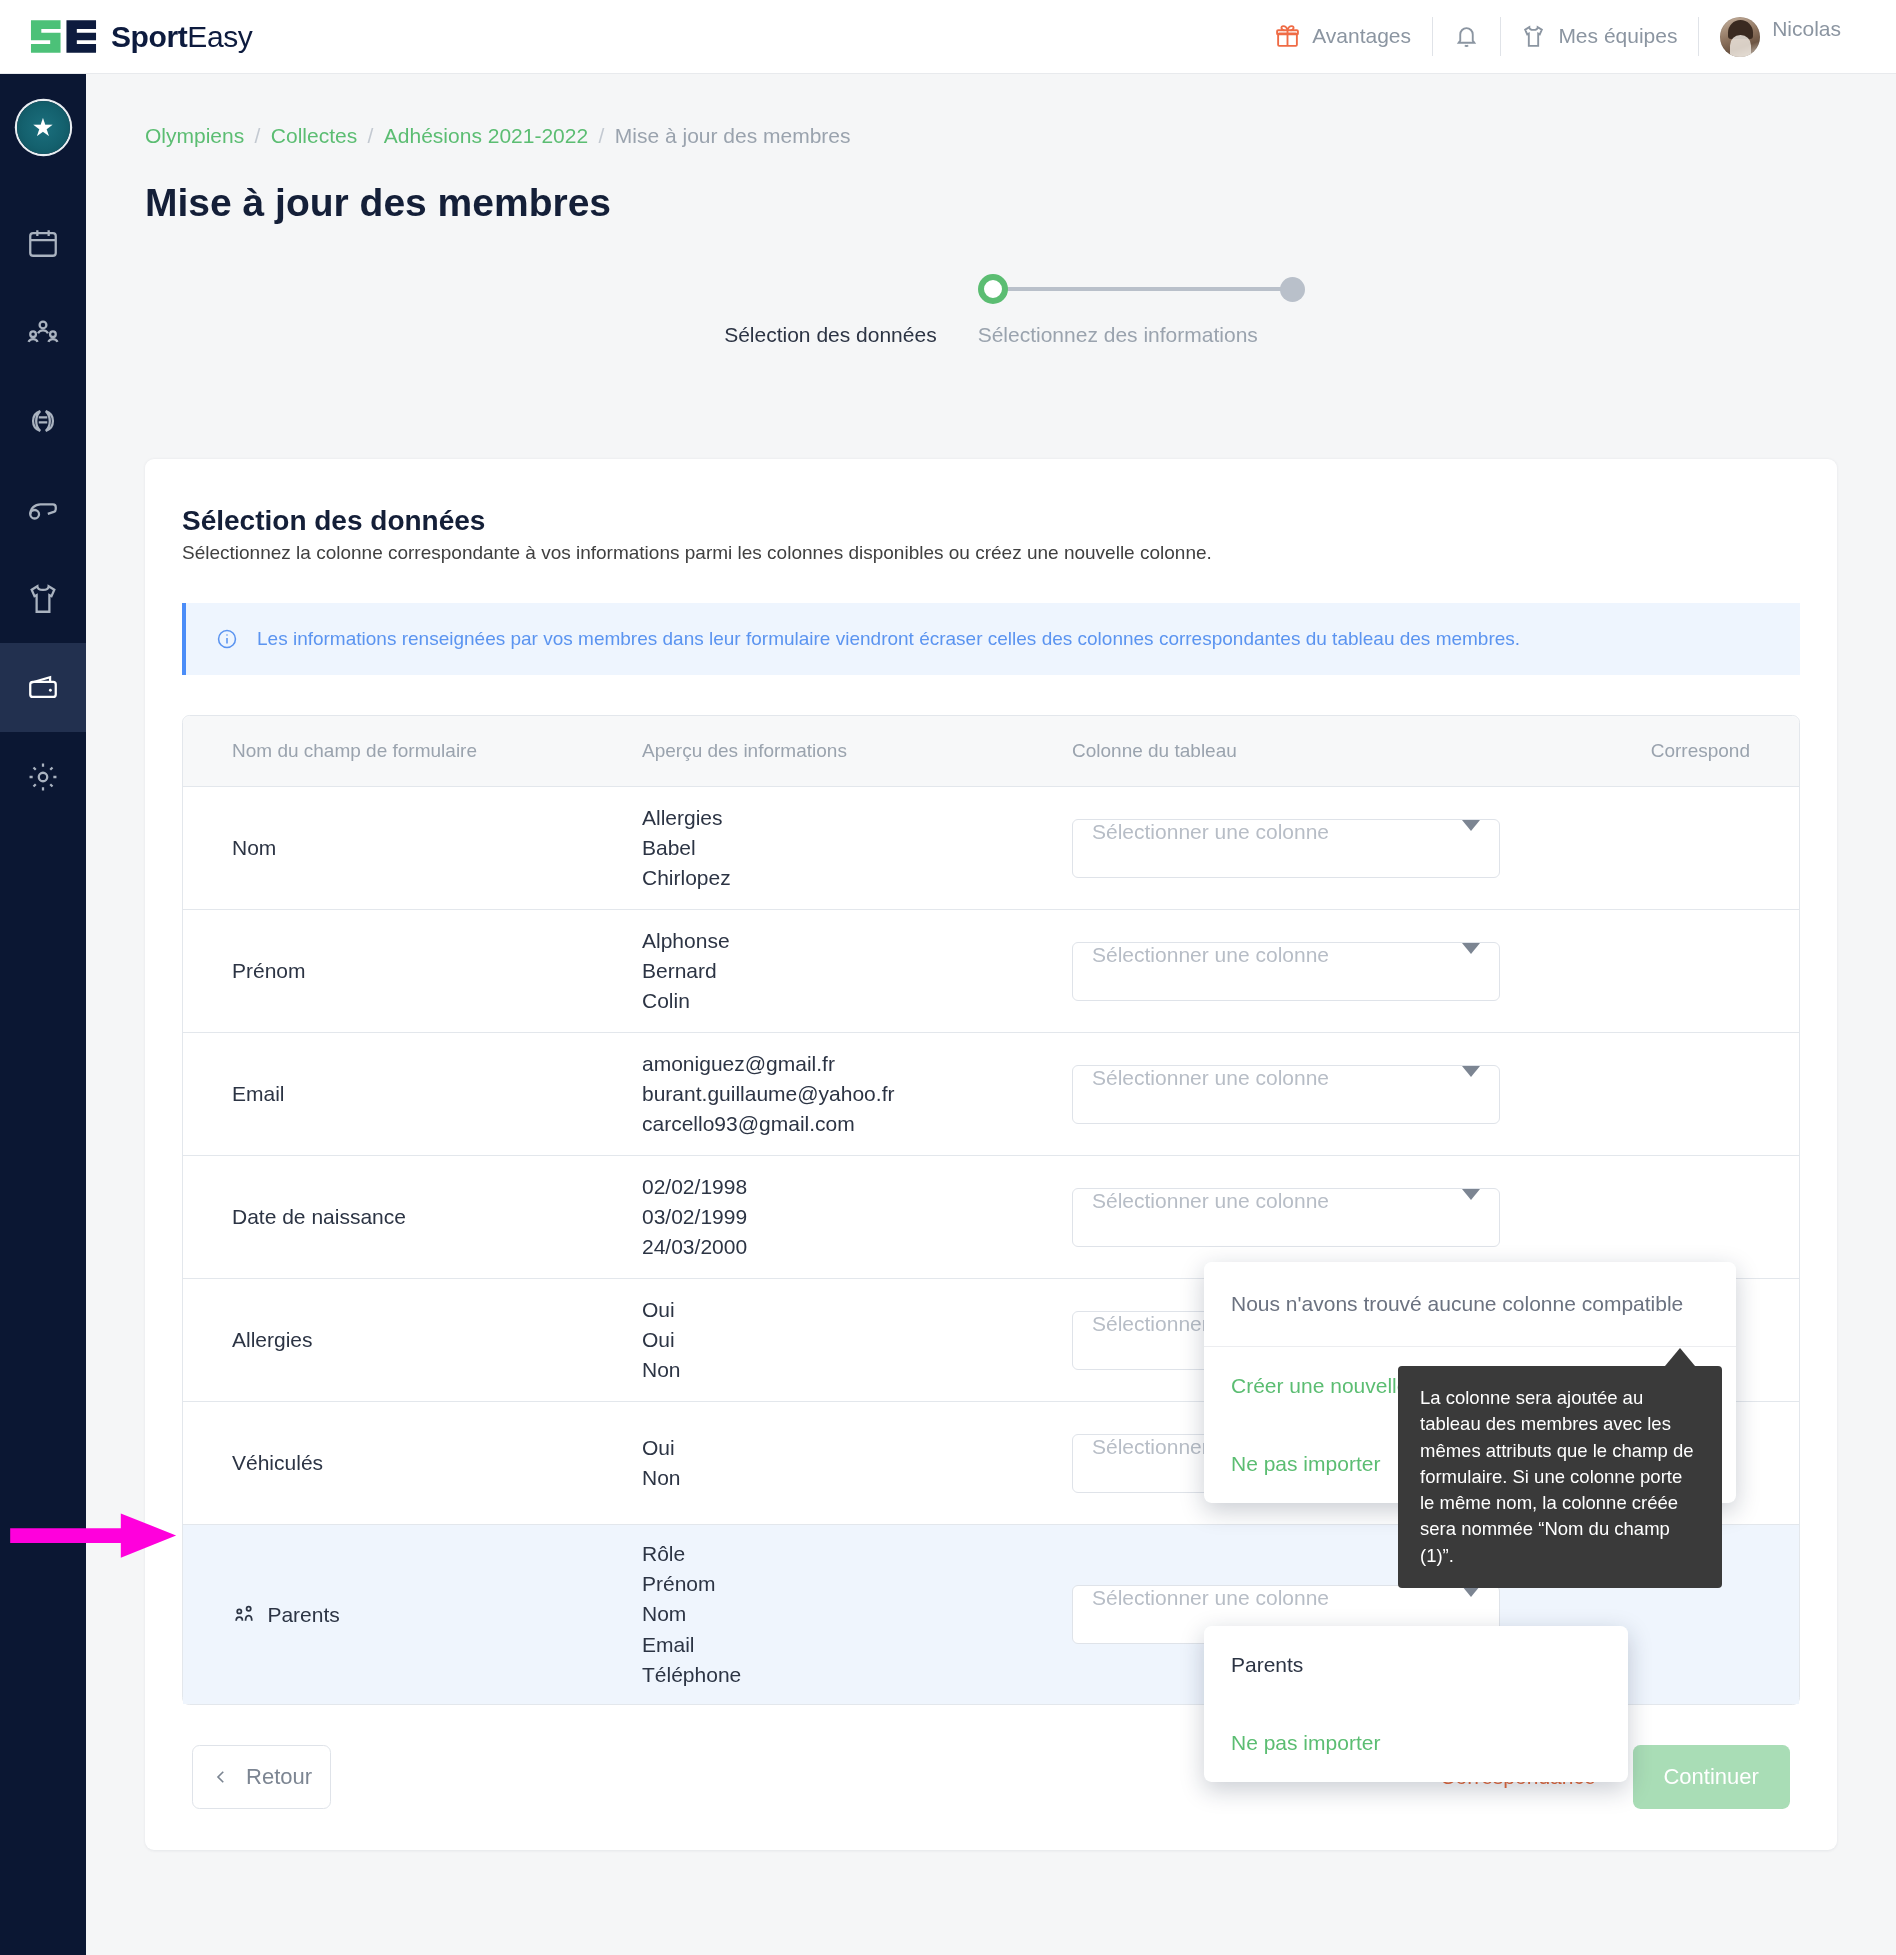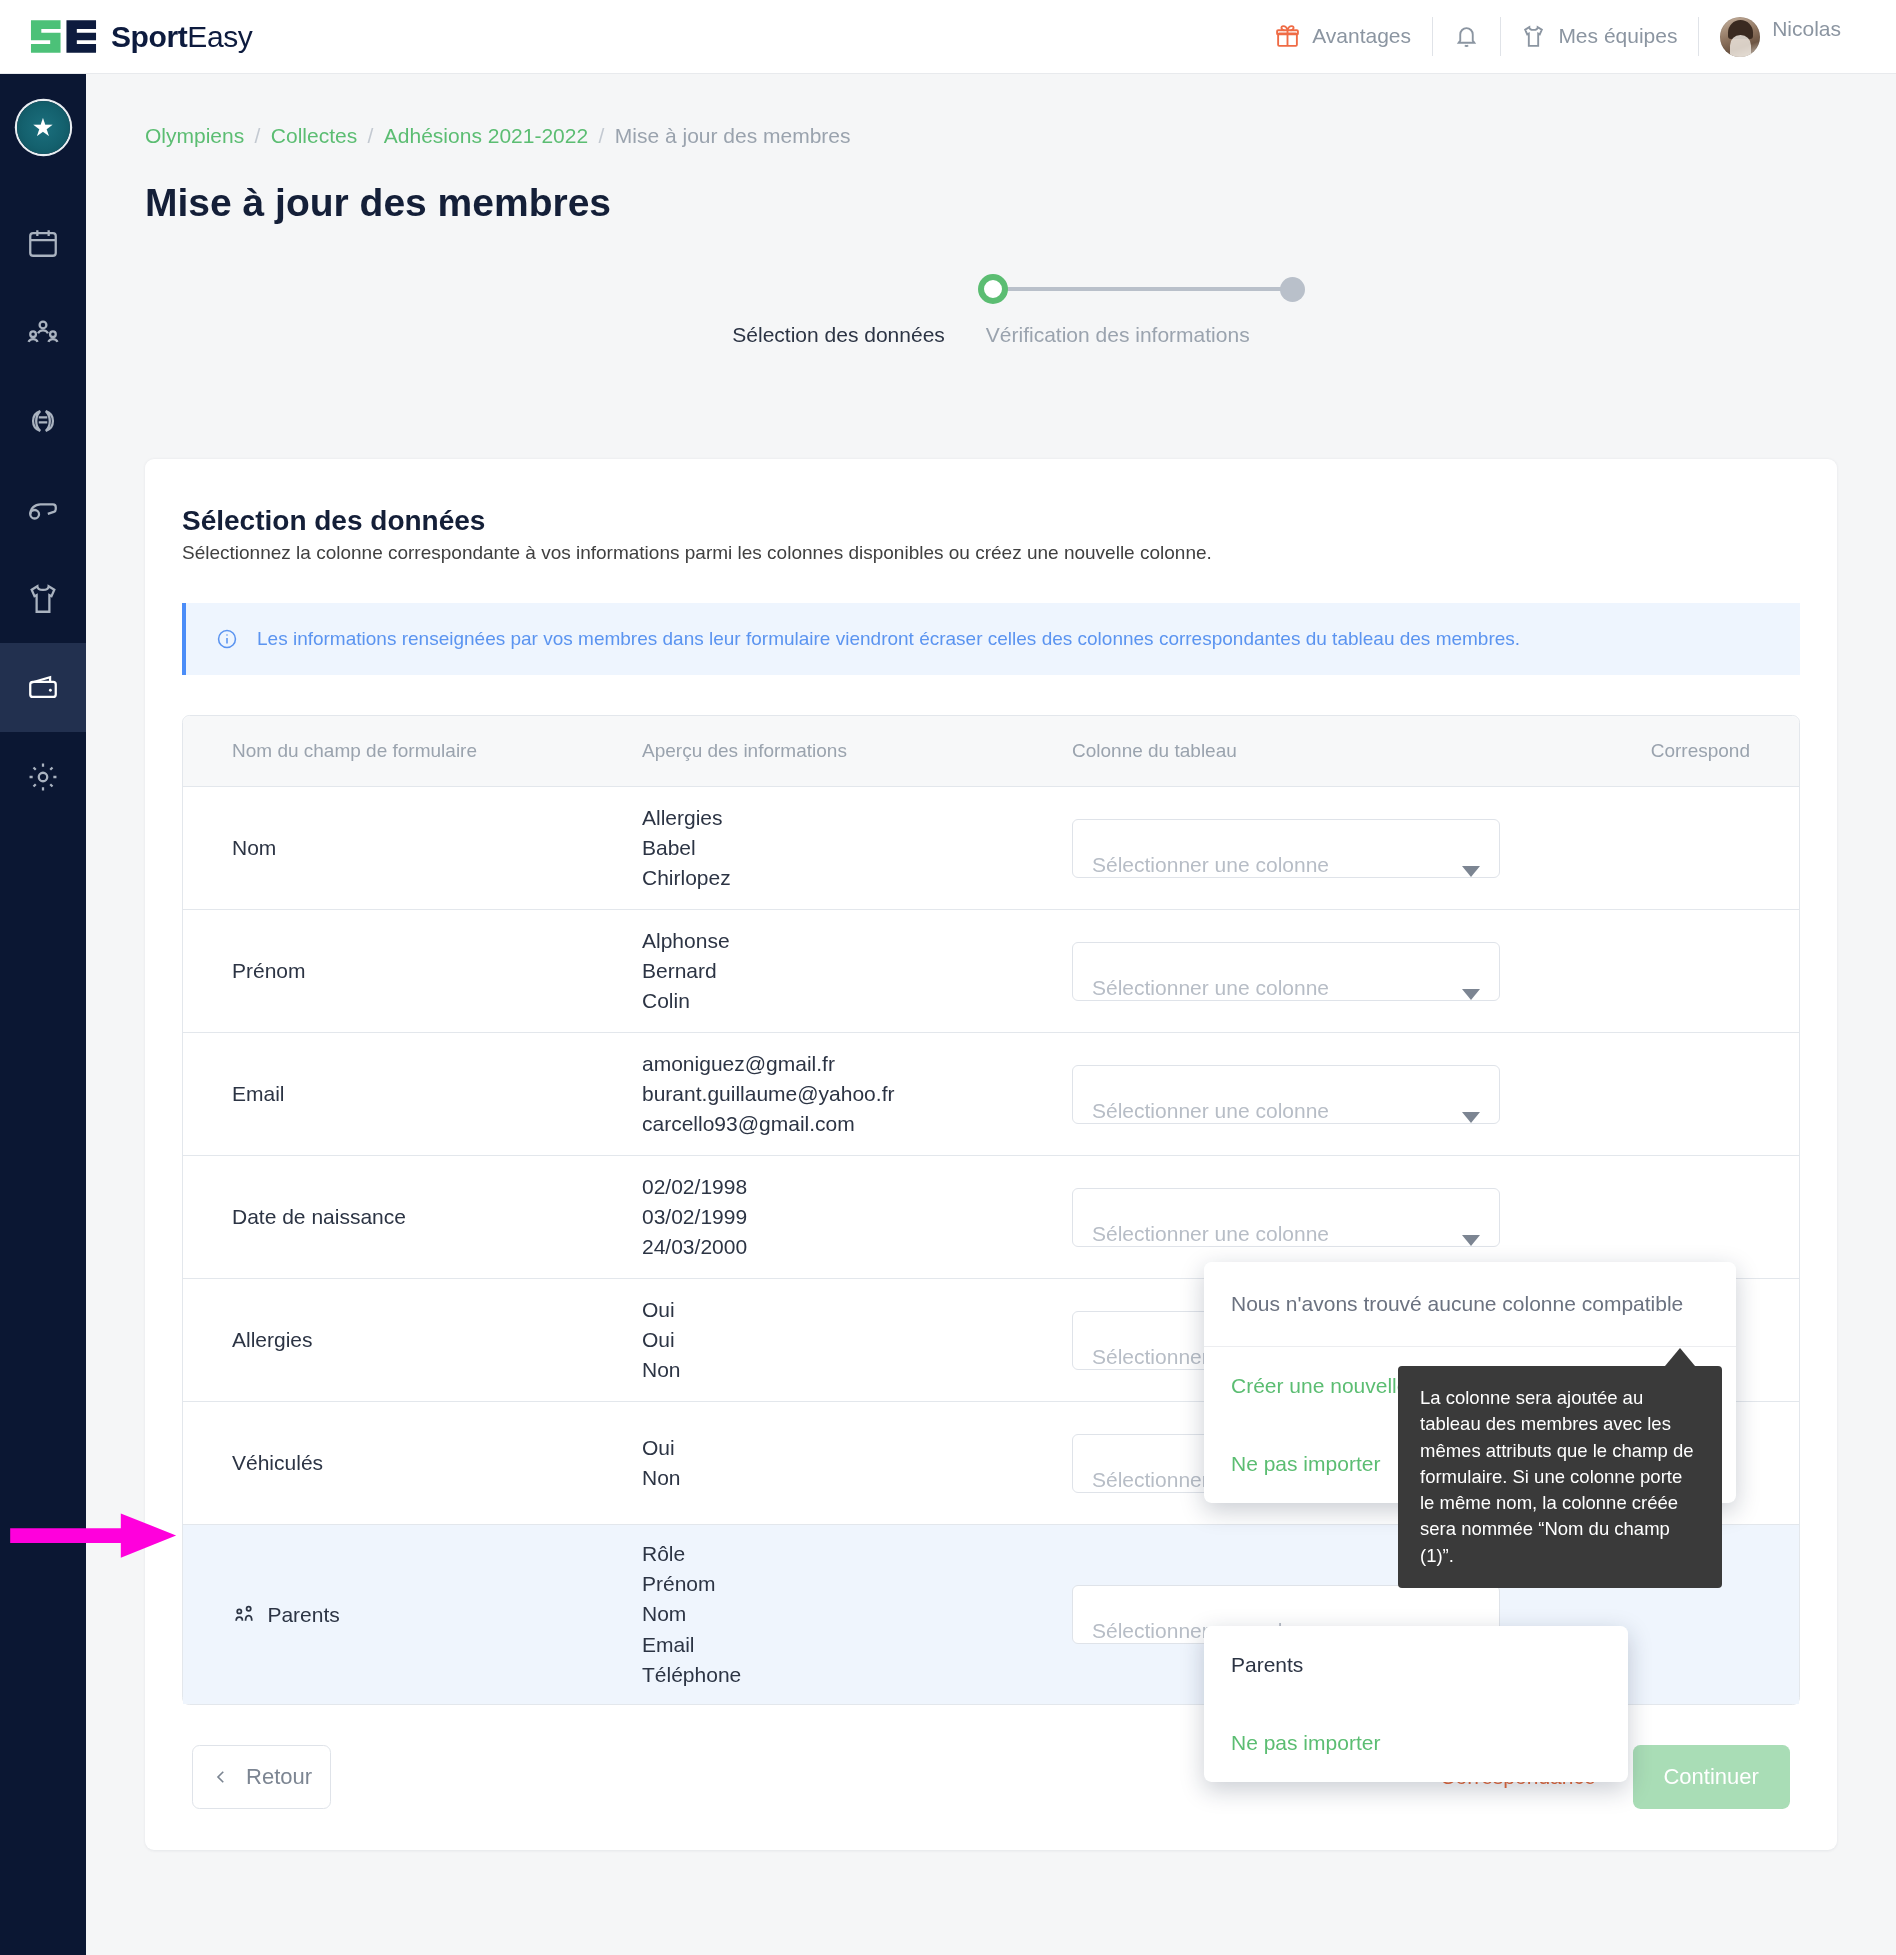--- a/index.html
+++ b/index.html
@@ -140,21 +140,21 @@
   .cell-name {
     width: 459px; padding-left: 49px; font-size: 21px; color: #2c3444;
     display: flex; align-items: center; gap: 10.4px;
   }
   .cell-preview { width: 430px; font-size: 21px; color: #2c3444; line-height: 1.44; }
   .cell-select { width: 533px; }
   .cell-match { flex: 1; }
 
   .select {
     width: 428px; height: 59px; border: 0.7px solid #dfe3e9; border-radius: 6px;
-    background: #ffffff; display: flex; align-items: flex-end; padding: 0 19px;
+    background: #ffffff; display: flex; align-items: flex-start; padding: 0 19px;
     font-size: 21px; color: #b7bdc6; cursor: pointer; position: relative;
   }
   .select .caret {
     margin-left: auto; width: 0; height: 0;
     border-left: 9.6px solid transparent; border-right: 9.6px solid transparent;
     border-top: 11px solid #7c8592;
   }
 
   
   .dropdown {
@@ -327,21 +327,21 @@
   <h1 class="page-title">Mise à jour des membres</h1>
 
   <div class="stepper">
     <div class="stepper-track">
       <div class="step-line"></div>
       <div class="dot-done"></div>
       <div class="dot-todo"></div>
     </div>
     <div class="step-labels">
       <span class="s1">Sélection des données</span>
-      <span class="s2">Vérification des informations</span>
+      <span class="s2">Sélectionnez des informations</span>
     </div>
   </div>
 
   <div class="card">
     <div class="card-title">Sélection des données</div>
     <div class="card-sub">Sélectionnez la colonne correspondante à vos informations parmi les colonnes disponibles ou créez une nouvelle colonne.</div>
 
     <div class="info-banner">
       <svg class="ibicon" viewBox="0 0 24 24" fill="none" stroke="#5b94f0" stroke-width="1.7">
         <circle cx="12" cy="12" r="9.2"></circle>

